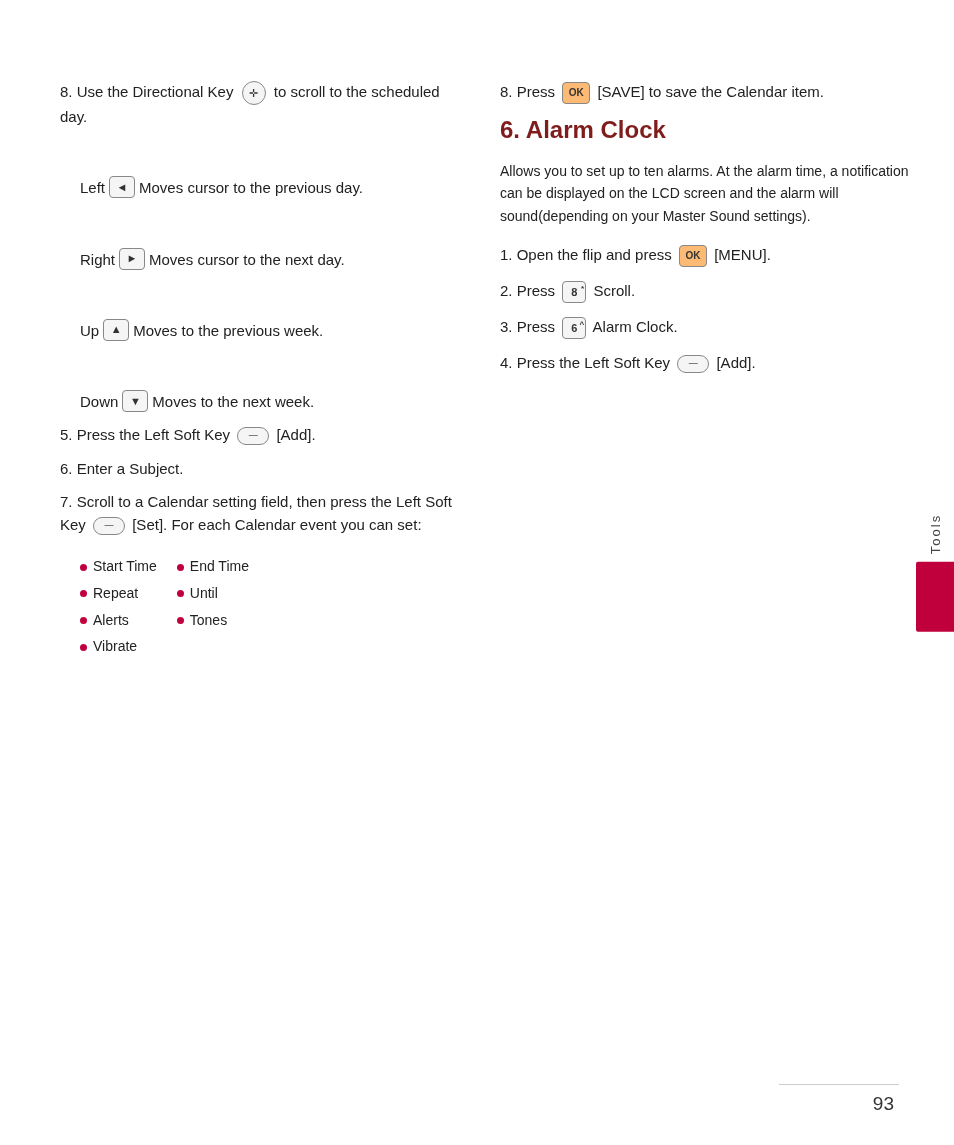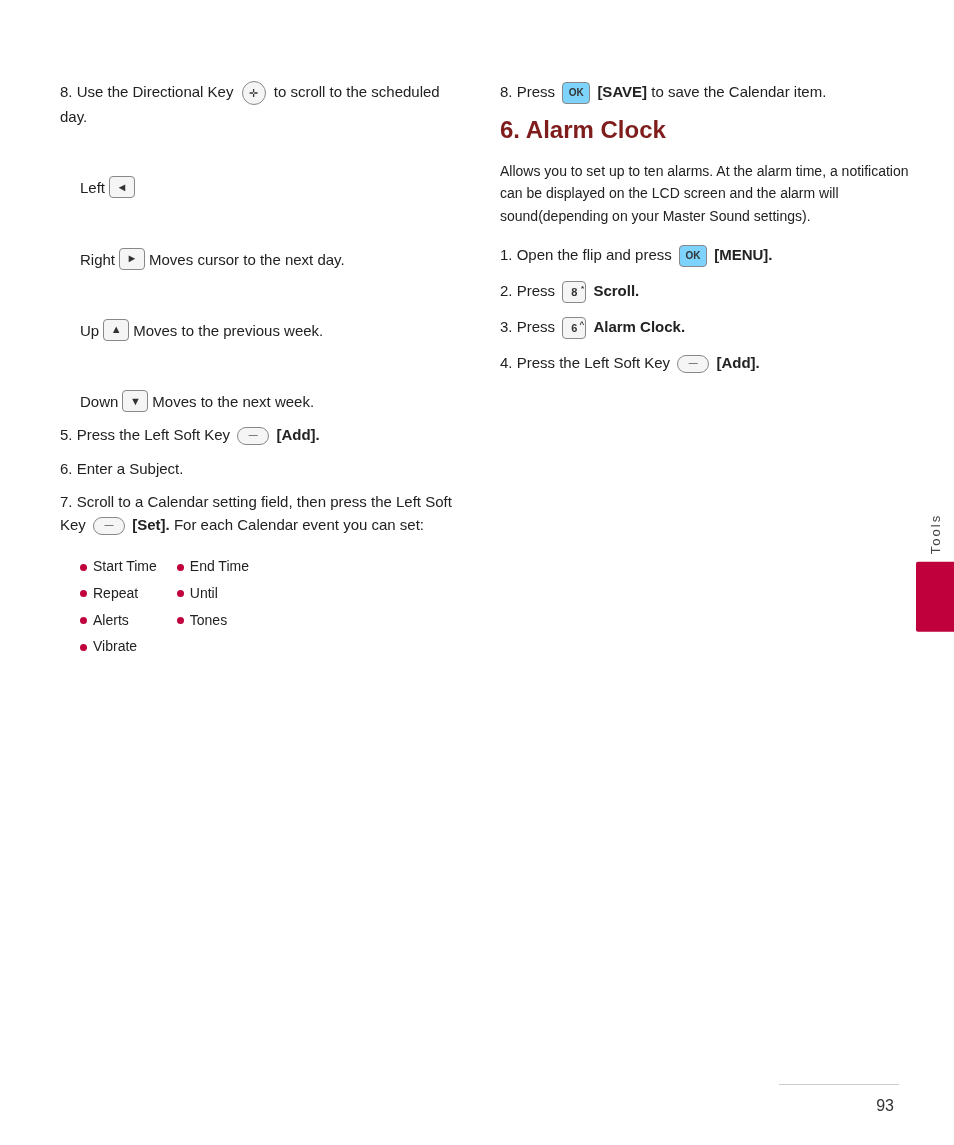--- a/index.html
+++ b/index.html
@@ -52,21 +52,21 @@
     .side-tab-bar {
       width: 38px;
       height: 70px;
       background: #c0003c;
       border-radius: 2px 0 0 2px;
     }
     .page-number {
       position: absolute;
       bottom: 30px;
       right: 60px;
-      font-size: 16px;
+      font-size: 19px;
       color: #333;
       text-align: right;
     }
 
     
     .item-block {
       margin-bottom: 10px;
       line-height: 1.55;
     }
     .item-block p {
@@ -117,41 +117,41 @@
       display: inline-flex;
       align-items: center;
       justify-content: center;
       border: 1.5px solid #888;
       border-radius: 4px;
       width: 28px;
       height: 22px;
       font-size: 10px;
       font-weight: bold;
       margin: 0 3px;
-      background: #7dd3fc;
+      background: #fdba74;
       color: #333;
       flex-shrink: 0;
       vertical-align: middle;
     }
     .key-soft {
       display: inline-flex;
       align-items: center;
       justify-content: center;
       border: 1.5px solid #888;
       border-radius: 10px;
       width: 32px;
       height: 18px;
       font-size: 9px;
       margin: 0 3px;
       background: #f5f5f5;
       color: #333;
       flex-shrink: 0;
       vertical-align: middle;
     }
-    .bold { font-weight: bold; margin-top: 16px; }
+    .bold { font-weight: normal; margin-top: 16px; }
     .list-bullets {
       display: flex;
       gap: 20px;
       margin-top: 20px;
       margin-left: 20px;
     }
     .bullet-col {
       display: flex;
       flex-direction: column;
       gap: 5px;
@@ -237,20 +237,21 @@
         <p>
           <span>8. Use the Directional Key</span>
           <span class="key-icon-round">✛</span>
           <span>to scroll to the scheduled day.</span>
         </p>
 
         <div class="sub-item">
           <div class="sub-item-row">
             <span>Left</span>
             <span class="key-icon">◄</span>
+            <span>Moves cursor to the previous day.</span>
           </div>
         </div>
 
         <div class="sub-item">
           <div class="sub-item-row">
             <span>Right</span>
             <span class="key-icon">►</span>
             <span>Moves cursor to the next day.</span>
           </div>
         </div>

